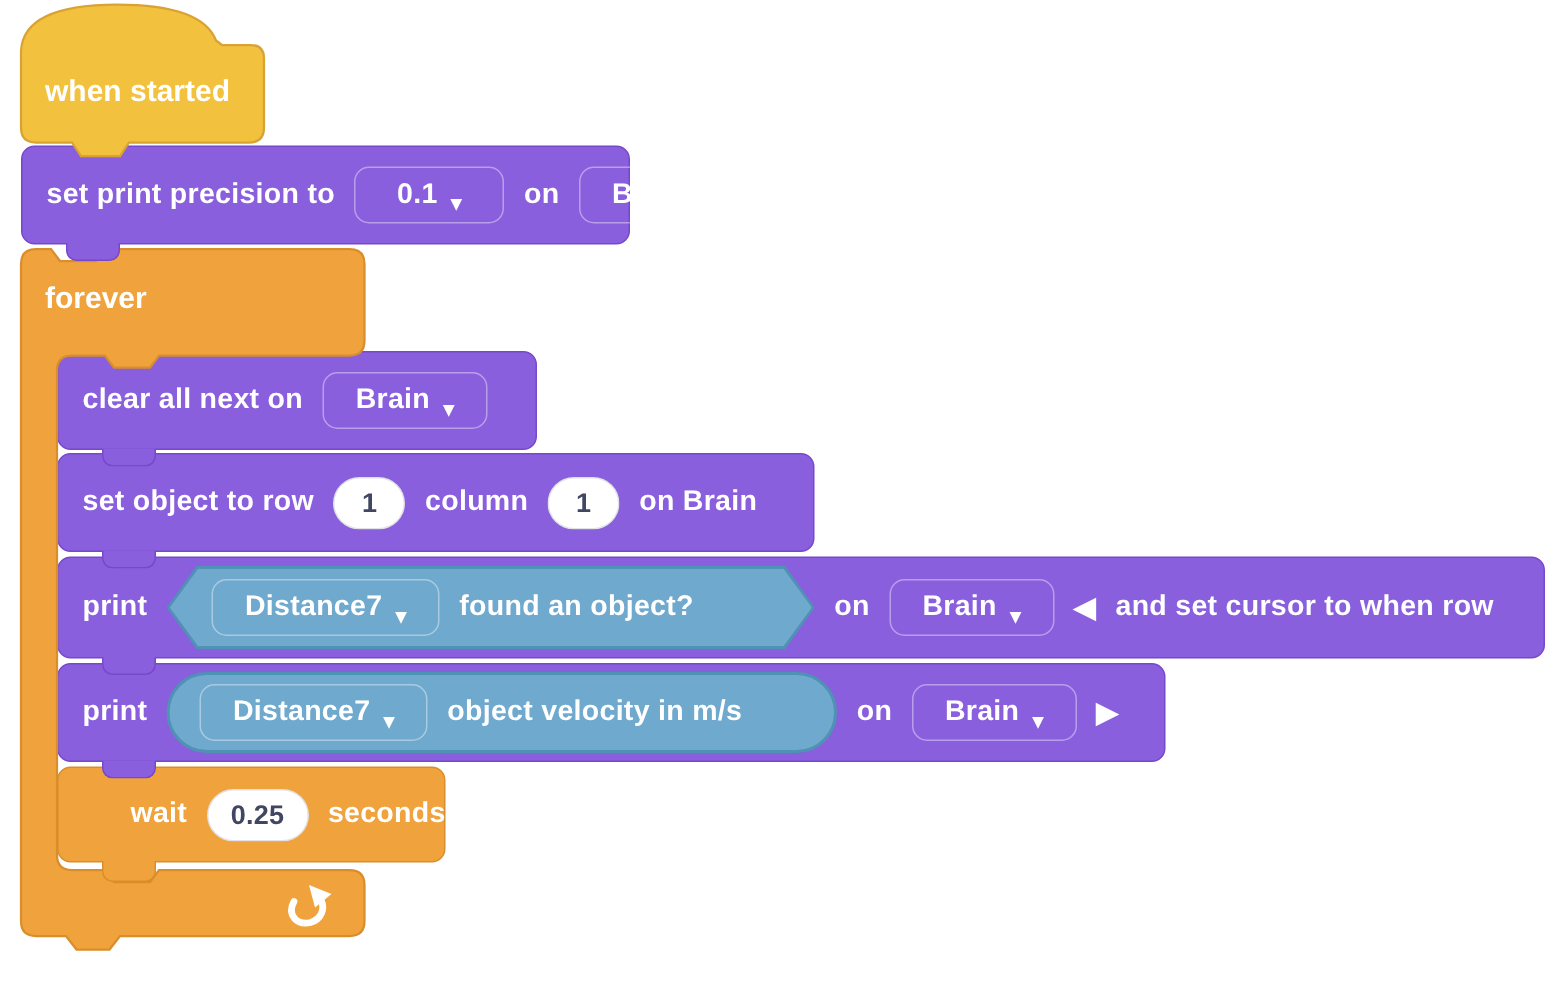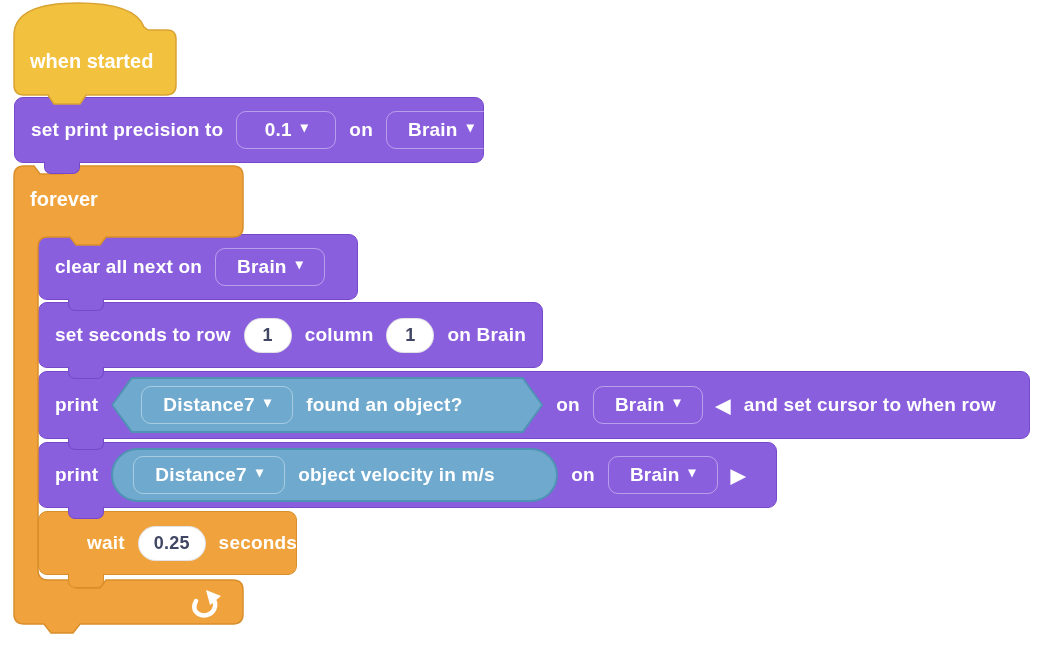--- a/index.html
+++ b/index.html
@@ -27,29 +27,29 @@
   
   #shapes-layer{position:absolute;left:0;top:0;width:1040px;height:654px;z-index:2;}
   
   .blk{
     position:absolute;display:flex;align-items:center;gap:13px;
     padding:0 16px;box-sizing:border-box;border-radius:9px;
     font-size:19px;letter-spacing:.2px;z-index:1;
   }
   .purple{background:var(--brain-purple,#8A5FDE);border:1px solid var(--brain-purple-border,#7748CC);}
   .orange-blk{background:var(--control-orange,#F0A33C);border:1px solid var(--control-orange-border,#D98E2B);padding-left:48px;}
-  #blk-precision{left:14px;top:97px;width:470px;height:66px;}
+  #blk-precision{left:14px;top:97px;width:406px;height:66px;}
   #blk-clear{left:38px;top:234px;width:320px;height:66px;}
   #blk-cursor{left:38px;top:302px;width:505px;height:66px;}
   #blk-print1{left:38px;top:371px;width:992px;height:68px;}
   #blk-print2{left:38px;top:442px;width:739px;height:66px;}
   #blk-wait{left:38px;top:511px;width:259px;height:64px;}
   
   .dd{
-    display:inline-flex;align-items:flex-start;justify-content:center;gap:9px;
+    display:inline-flex;align-items:flex-end;justify-content:center;gap:9px;
     padding:7px 13px;border:1.5px solid rgba(255,255,255,.4);
     border-radius:10px;box-sizing:border-box;cursor:pointer;flex:0 0 auto;
   }
   .dd-sm{min-width:100px}.dd-md{min-width:110px}.dd-lg{min-width:152px}
   .caret{font-size:14px;line-height:1;transform:translateY(1px);}
   
   .oval{
     background:var(--input-bg,#fff);color:var(--input-text,#414663);
     border:1px solid rgba(60,60,90,.15);border-radius:999px;
     padding:6px 15px;font-size:18px;min-width:16px;text-align:center;flex:0 0 auto;
@@ -118,21 +118,21 @@
 
   <div class="blk purple" id="blk-clear">
     <span class="lbl">clear all next on</span>
     <span class="dd dd-md">
       <span>Brain</span>
       <span class="caret">▾</span>
     </span>
   </div>
 
   <div class="blk purple" id="blk-cursor">
-    <span class="lbl">set seconds to row</span>
+    <span class="lbl">set object to row</span>
     <span class="oval">1</span>
     <span class="lbl">column</span>
     <span class="oval">1</span>
     <span class="lbl">on Brain</span>
   </div>
 
   <div class="blk purple" id="blk-print1">
     <span class="lbl">print</span>
     <span class="hex">
       <span class="hex-border"></span>

